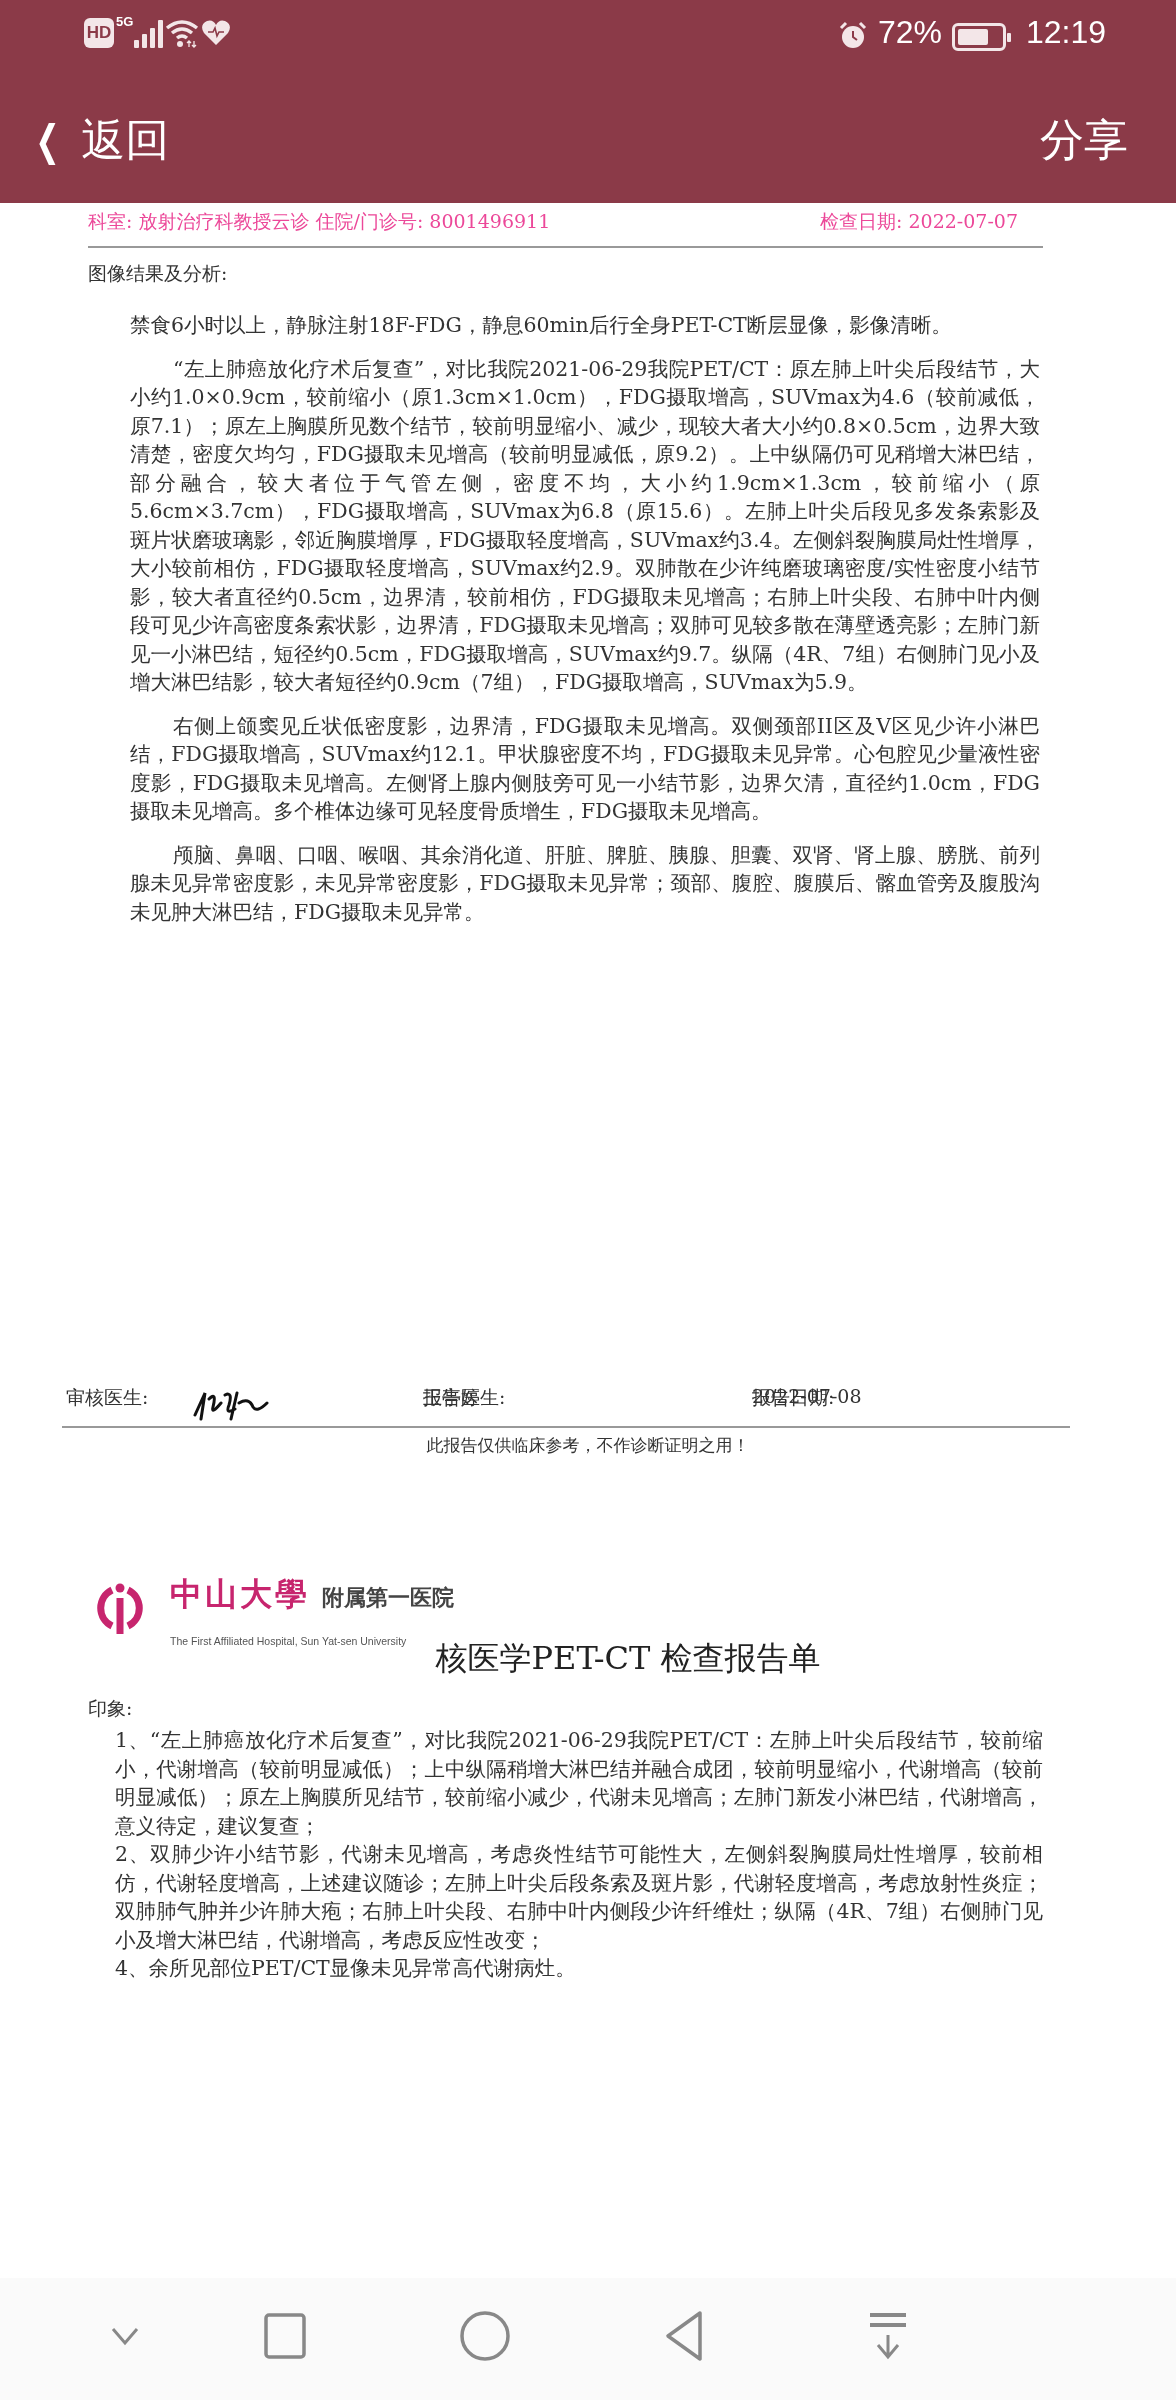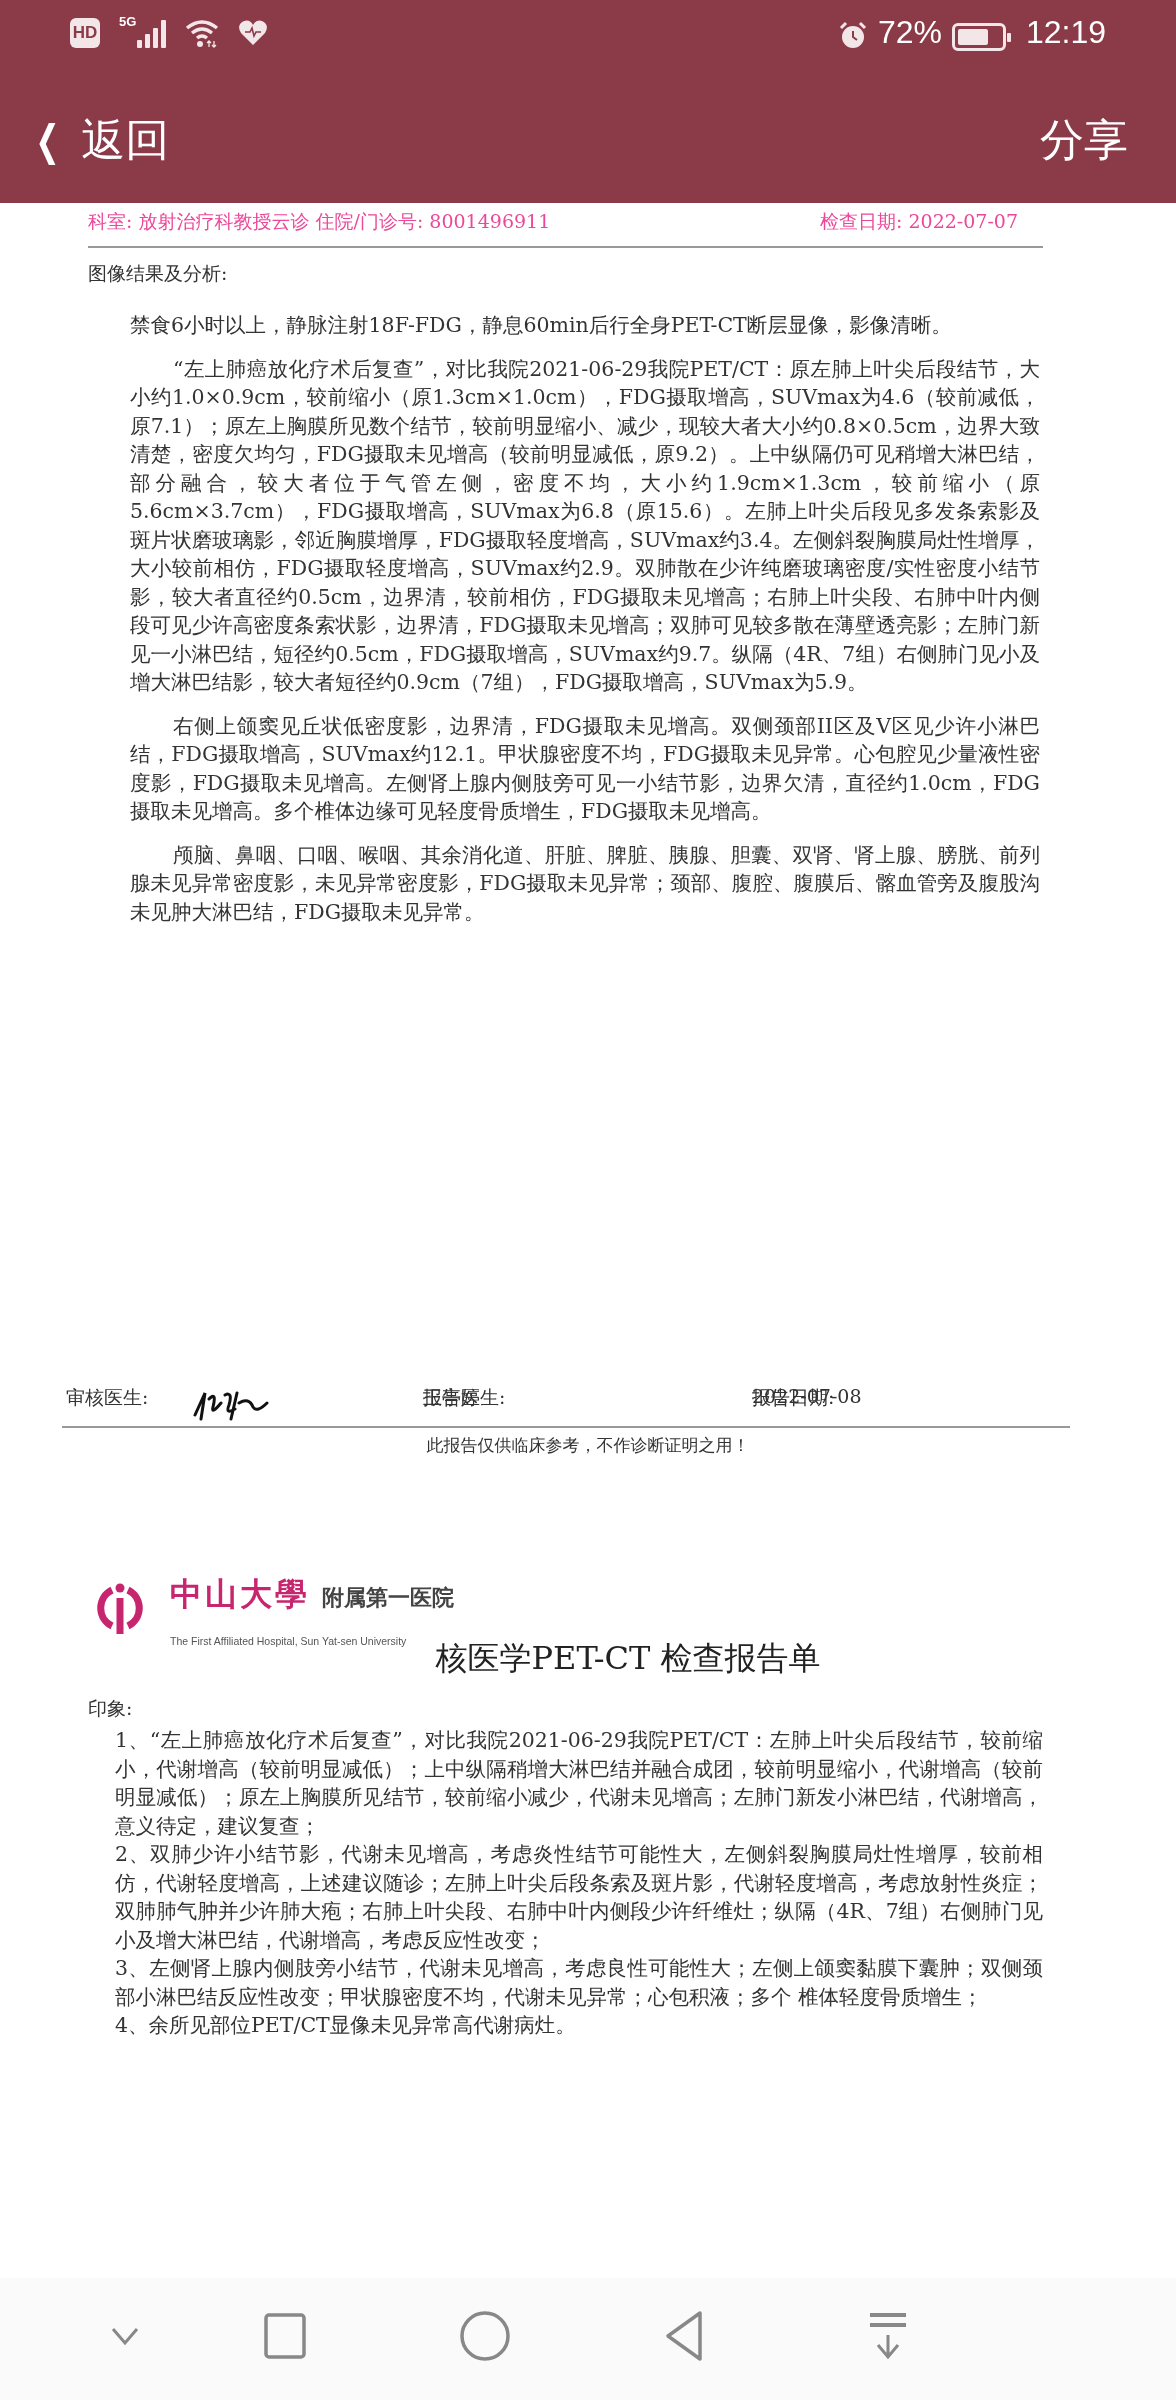--- a/index.html
+++ b/index.html
@@ -1,21 +1,21 @@
 <!DOCTYPE html>
 <html><head>
 <meta charset="utf-8">
 <style>
   * { box-sizing: border-box; margin: 0; padding: 0; }
   html, body { width: 1176px; height: 2400px; background: #ffffff; overflow: hidden; }
   body { position: relative; font-family: "DejaVu Serif", "Liberation Serif", serif; color: #222; }
 
   .header { position: absolute; left: 0; top: 0; width: 1176px; height: 203px; background: #8b3a48; color: #fff; }
   .statusbar { position: absolute; left: 0; top: 0; width: 100%; height: 72px; font-family: "Liberation Sans", "DejaVu Sans", sans-serif; }
-  .sb-left { position: absolute; left: 70px; top: 18px; display: flex; align-items: center; gap: 19px; }
+  .sb-left { position: absolute; left: 84px; top: 18px; display: flex; align-items: center; gap: 2px; }
   .sb-right { position: absolute; right: 70px; top: 14px; display: flex; align-items: flex-end; gap: 10px; font-size: 32px; }
   .hd-badge { background: #f3e6e8; color: #8b3a48; font-weight: bold; font-size: 17px; width: 30px; height: 30px; border-radius: 6px; display: flex; align-items: center; justify-content: center; }
   .signal { display: flex; align-items: flex-end; gap: 3px; height: 30px; position: relative; padding-left: 4px; }
   .signal .g5 { position: absolute; left: 0; top: -4px; font-size: 13px; font-weight: bold; }
   .signal i { display: block; width: 5px; background: #f3e6e8; border-radius: 1px; }
   .sb-icon svg { display: block; }
   .battery { width: 54px; height: 28px; border: 3px solid #f3e6e8; border-radius: 6px; position: relative; }
   .battery::after { content: ""; position: absolute; right: -8px; top: 7px; width: 4px; height: 9px; background: #f3e6e8; border-radius: 1px; }
   .battery .fill { position: absolute; left: 3px; top: 3px; bottom: 3px; width: 62%; background: #f3e6e8; border-radius: 2px; }
 
@@ -163,21 +163,20 @@
       <span class="hosp">附属第一医院</span>
     </div>
     <div class="logo-en">The First Affiliated Hospital, Sun Yat-sen University</div>
   </div>
 </div>
 <div class="report-title">核医学PET-CT 检查报告单</div>
 <div class="imp-label">印象:</div>
 <div class="impression">
   <p>1、“左上肺癌放化疗术后复查”，对比我院2021-06-29我院PET/CT：左肺上叶尖后段结节，较前缩小，代谢增高（较前明显减低）；上中纵隔稍增大淋巴结并融合成团，较前明显缩小，代谢增高（较前明显减低）；原左上胸膜所见结节，较前缩小减少，代谢未见增高；左肺门新发小淋巴结，代谢增高，意义待定，建议复查；</p>
   <p>2、双肺少许小结节影，代谢未见增高，考虑炎性结节可能性大，左侧斜裂胸膜局灶性增厚，较前相仿，代谢轻度增高，上述建议随诊；左肺上叶尖后段条索及斑片影，代谢轻度增高，考虑放射性炎症；双肺肺气肿并少许肺大疱；右肺上叶尖段、右肺中叶内侧段少许纤维灶；纵隔（4R、7组）右侧肺门见小及增大淋巴结，代谢增高，考虑反应性改变；</p>
-  <p>3、左侧肾上腺内侧肢旁小结节，代谢未见增高，考虑良性可能性大；左侧上颌窦黏膜下囊肿；双侧颈部小淋巴结反应性改变；甲状腺密度不均，代谢未见异常；心包积液；多个 椎体轻度骨质增生；</p>
   <p>4、余所见部位PET/CT显像未见异常高代谢病灶。</p>
 </div>
 
 <div class="sysnav">
   <div class="btn" style="left:95px">
     <svg width="40" height="30" viewBox="0 0 40 30">
         <path d="M8 8 L20 22 L32 8" stroke="#888" stroke-width="3" fill="none"></path>
       </svg>
   </div>
   <div class="btn" style="left:255px">

